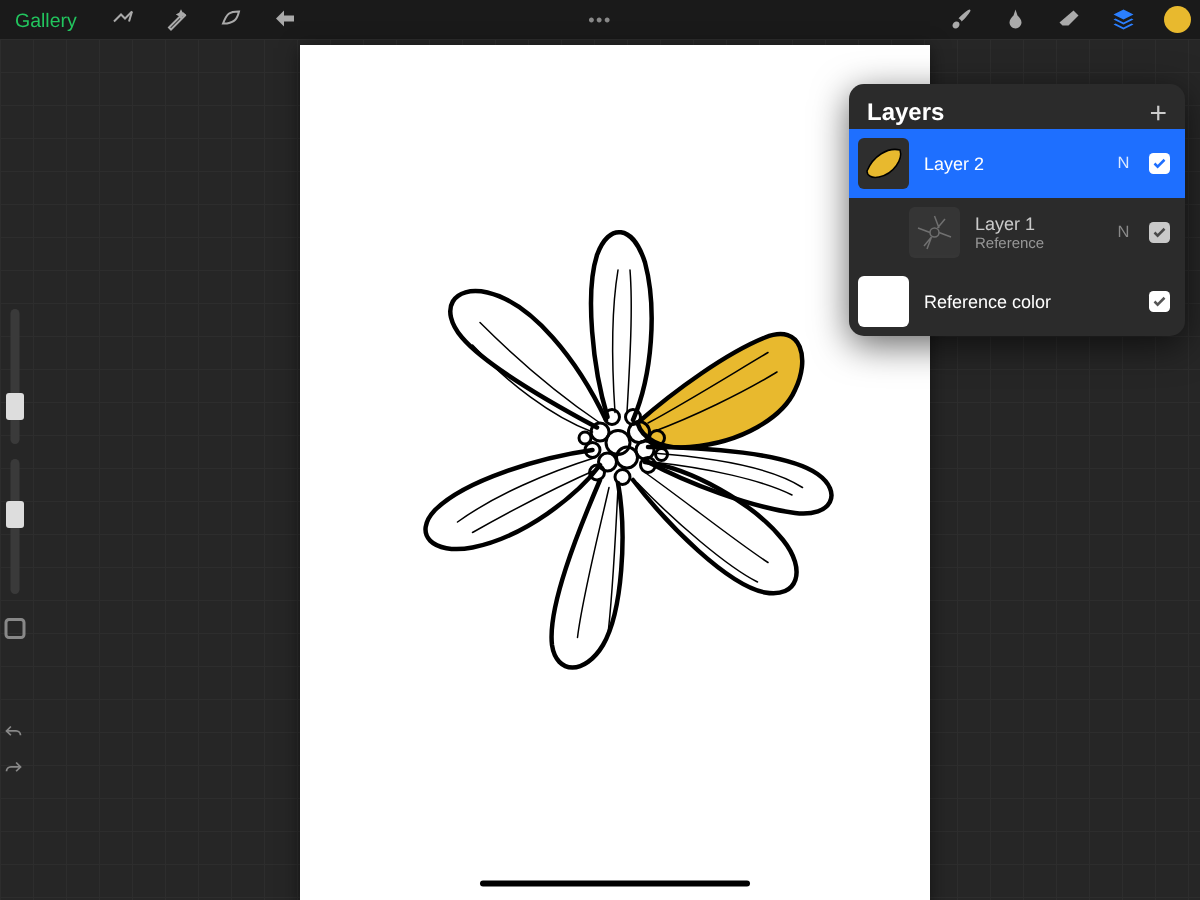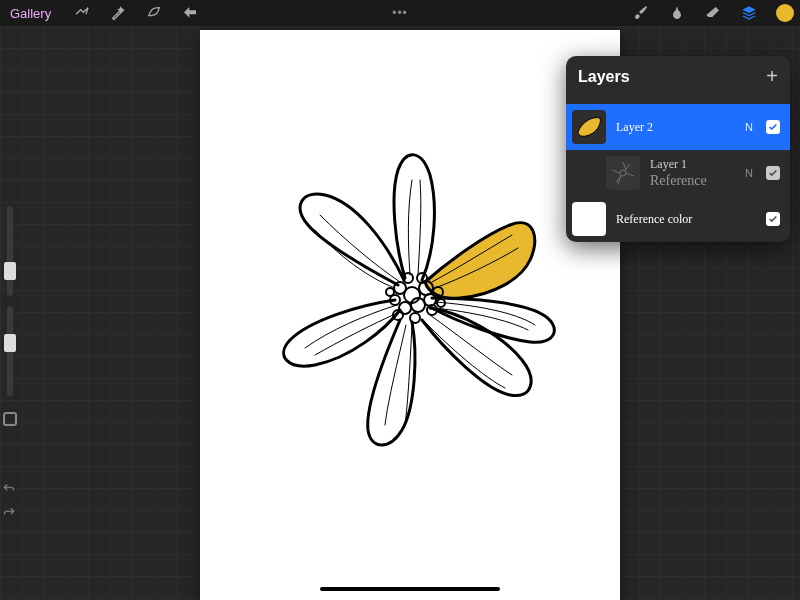--- a/index.html
+++ b/index.html
@@ -2,21 +2,21 @@
 <html><head>
 <meta charset="utf-8">
 <style>
   * { box-sizing: border-box; margin: 0; padding: 0; }
   html, body { width: 800px; height: 600px; overflow: hidden; font-family: -apple-system, "Helvetica Neue", Arial, sans-serif; }
   body { background: #1a1a1a; position: relative; }
 
   
   .topbar { position: absolute; top: 0; left: 0; right: 0; height: 26px; background: #1a1a1a; display: flex; align-items: center; justify-content: space-between; padding: 0 6px; }
   .topbar-left, .topbar-right { display: flex; align-items: center; gap: 18px; }
-  .gallery-btn { color: #f0abfc; font-size: 13px; padding: 2px 4px; cursor: pointer; }
+  .gallery-btn { color: #22c55e; font-size: 13px; padding: 2px 4px; cursor: pointer; }
   .tool-icon { width: 18px; height: 18px; display: flex; align-items: center; justify-content: center; color: #aaa; cursor: pointer; }
   .tool-icon svg { width: 16px; height: 16px; }
   .tool-icon.active { color: #2b7fff; }
   .color-swatch { width: 18px; height: 18px; border-radius: 50%; background: #e8b92e; cursor: pointer; }
   .center-dots { position: absolute; left: 50%; transform: translateX(-50%); color: #888; font-size: 12px; letter-spacing: 1px; cursor: pointer; }
 
   
   .workspace { position: absolute; top: 26px; left: 0; right: 0; bottom: 0;
     background-color: #262626;
     background-image:
@@ -35,32 +35,32 @@
   .slider-track { width: 6px; height: 90px; background: #3a3a3a; border-radius: 3px; position: relative; }
   .slider-thumb { position: absolute; left: -3px; width: 12px; height: 18px; background: #ddd; border-radius: 2px; }
   .square-btn { width: 14px; height: 14px; border: 2px solid #888; border-radius: 3px; margin-top: 6px; cursor: pointer; }
 
   .undo-redo { position: absolute; left: 2px; top: 456px; display: flex; flex-direction: column; gap: 8px; }
   .undo-redo .btn { width: 16px; height: 16px; color: #888; cursor: pointer; }
   .undo-redo svg { width: 14px; height: 14px; }
 
   
   .layers-panel { position: absolute; top: 30px; right: 10px; width: 224px; background: #2b2b2b; border-radius: 10px; box-shadow: 0 6px 24px rgba(0,0,0,.6); overflow: hidden; }
-  .layers-header { display: flex; align-items: flex-end; justify-content: space-between; padding: 10px 12px 18px 12px; }
+  .layers-header { display: flex; align-items: center; justify-content: space-between; padding: 10px 12px 0 12px; }
   .layers-title { color: #fff; font-size: 16px; font-weight: 600; }
   .add-layer { color: #ccc; font-size: 20px; font-weight: 300; cursor: pointer; line-height: 1; }
 
   .layer-row { display: flex; align-items: center; padding: 6px 10px 6px 6px; gap: 10px; cursor: pointer; }
   .layer-row.selected { background: #1e6fff; }
   .layer-row.dim { opacity: .75; padding-left: 40px; }
   .layer-thumb { width: 34px; height: 34px; border-radius: 4px; background: #3a3a3a; flex-shrink: 0; display: flex; align-items: center; justify-content: center; overflow: hidden; }
   .layer-thumb.white { background: #fff; }
-  .layer-info { flex: 1; display: flex; flex-direction: column; justify-content: flex-start; font-family: Liberation Serif, serif; }
+  .layer-info { flex: 1; display: flex; flex-direction: column; justify-content: flex-start; }
   .layer-name { color: #fff; font-size: 12px; }
-  .layer-sub { color: #bbb; font-size: 14px; margin-top: 1px; }
+  .layer-sub { color: #bbb; font-size: 10px; margin-top: 1px; }
   .layer-blend { color: #dce9ff; font-size: 11px; width: 14px; text-align: center; }
   .layer-row:not(.selected) .layer-blend { color: #aaa; }
   .layer-check { width: 14px; height: 14px; background: #fff; border-radius: 3px; display: flex; align-items: center; justify-content: center; cursor: pointer; }
   .layer-check svg { width: 10px; height: 10px; }
 </style>
 </head>
 <body>
 
 <div class="topbar">
   <div class="topbar-left">

